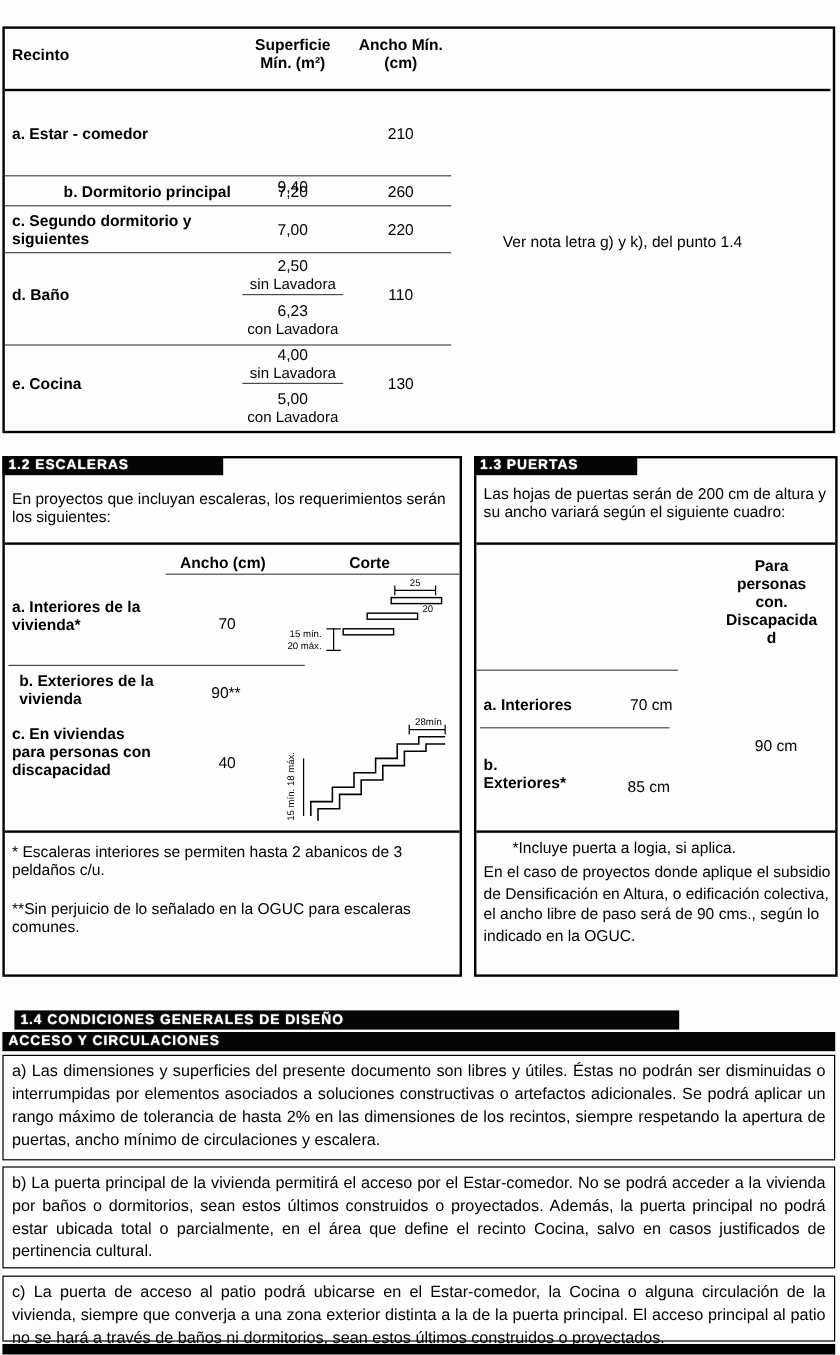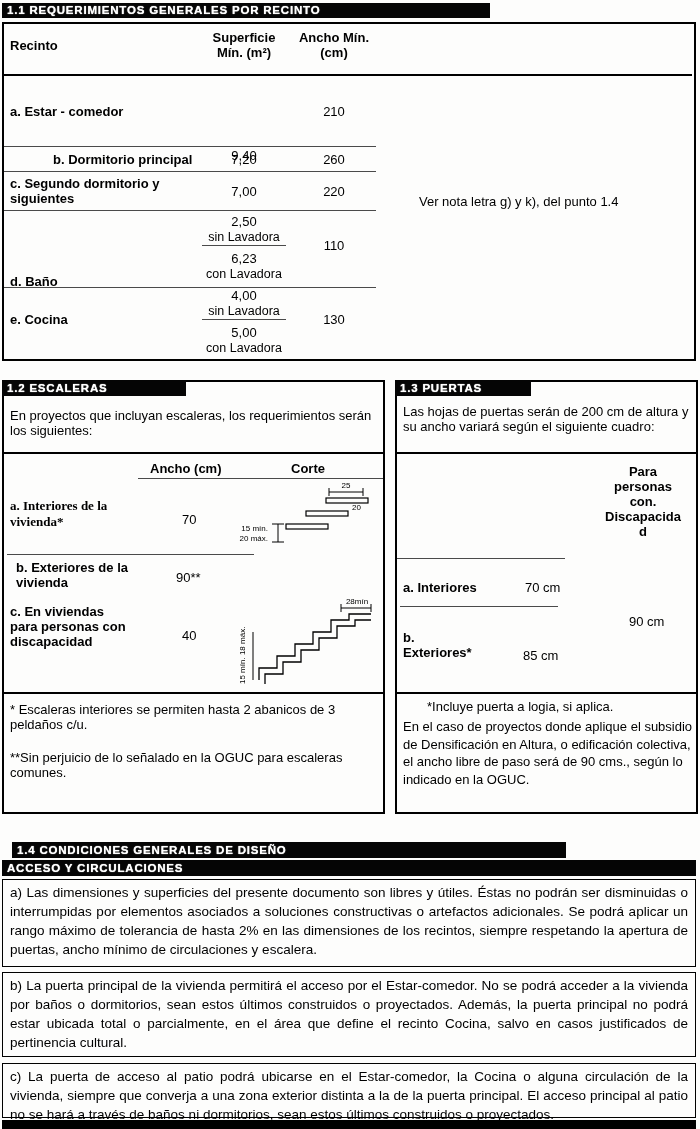--- a/index.html
+++ b/index.html
@@ -26,23 +26,20 @@
   .dln{stroke:#000;stroke-width:1;}
   .tread{fill:none;stroke:#000;stroke-width:1.2;}
   .stair{fill:none;stroke:#000;stroke-width:1.3;}
   .fs12{font-size:12.5px;}
 </style>
 </head>
 <body>
 
 <div class="page">
 
-  <div class="bar" style="left:2px;top:3px;width:488px;height:15px;box-sizing:border-box;">
-    <span>1.1 REQUERIMIENTOS GENERALES POR RECINTO</span>
-  </div>
 
   <div class="box" style="left:2px;top:22px;width:694px;height:339px;">
 
     <div class="a b" style="left:6px;top:14px;">Recinto</div>
     <div class="a b c pre" style="left:190px;top:6px;width:100px;">Superficie
 Mín. (m²)</div>
     <div class="a b c pre" style="left:286px;top:6px;width:88px;">Ancho Mín.
 (cm)</div>
     <div class="ln" style="left:0;top:50px;width:688px;height:2px;"></div>
 
@@ -56,21 +53,21 @@
     <div class="a c" style="left:286px;top:128px;width:88px;">260</div>
     <div class="lng" style="left:0;top:147px;width:372px;height:1px;"></div>
 
     <div class="a b pre" style="left:6px;top:152px;width:180px;">c. Segundo dormitorio y
 siguientes</div>
     <div class="a c" style="left:190px;top:160px;width:100px;">7,00</div>
     <div class="a c" style="left:286px;top:160px;width:88px;">220</div>
     <div class="a" style="left:415px;top:170px;width:250px;">Ver nota letra g) y k), del punto 1.4</div>
     <div class="lng" style="left:0;top:186px;width:372px;height:1px;"></div>
 
-    <div class="a b" style="left:6px;top:214px;margin-top:36px;">d. Baño</div>
+    <div class="a b" style="left:6px;top:214px;">d. Baño</div>
     <div class="a c" style="left:190px;top:190px;width:100px;">2,50</div>
     <div class="a c fs12" style="left:190px;top:206px;width:100px;">sin Lavadora</div>
     <div class="lng" style="left:198px;top:221px;width:84px;height:1px;"></div>
     <div class="a c" style="left:190px;top:227px;width:100px;">6,23</div>
     <div class="a c fs12" style="left:190px;top:243px;width:100px;">con Lavadora</div>
     <div class="a c" style="left:286px;top:214px;width:88px;">110</div>
     <div class="lng" style="left:0;top:263px;width:372px;height:1px;"></div>
 
     <div class="a b" style="left:6px;top:288px;">e. Cocina</div>
     <div class="a c" style="left:190px;top:264px;width:100px;">4,00</div>
@@ -86,21 +83,21 @@
       <span>1.2 ESCALERAS</span>
     </div>
 
     <div class="a" style="left:6px;top:26px;width:362px;">En proyectos que incluyan escaleras, los requerimientos serán los siguientes:</div>
     <div class="ln" style="left:0;top:70px;width:379px;height:1.5px;"></div>
 
     <div class="a b" style="left:146px;top:79px;">Ancho (cm)</div>
     <div class="a b" style="left:287px;top:79px;">Corte</div>
     <div class="lng" style="left:134px;top:96px;width:245px;height:1px;"></div>
 
-    <div class="a b pre" style="left:6px;top:116px;width:140px;font-family:Liberation Serif, serif;">a. Interiores de la
+    <div class="a b pre" style="left:6px;top:116px;width:140px;">a. Interiores de la
 vivienda*</div>
     <div class="a" style="left:178px;top:130px;">70</div>
 
     <svg class="a" style="left:222px;top:98px;" width="152" height="74" viewBox="0 0 152 74">
       <text x="120" y="8" class="dim" text-anchor="middle">25</text>
       <line x1="103" y1="12" x2="137" y2="12" class="dln"></line>
       <line x1="103" y1="8" x2="103" y2="16" class="dln"></line>
       <line x1="137" y1="8" x2="137" y2="16" class="dln"></line>
       <rect x="100" y="18" width="42" height="5" class="tread"></rect>
       <rect x="80" y="31" width="42" height="5" class="tread"></rect>

